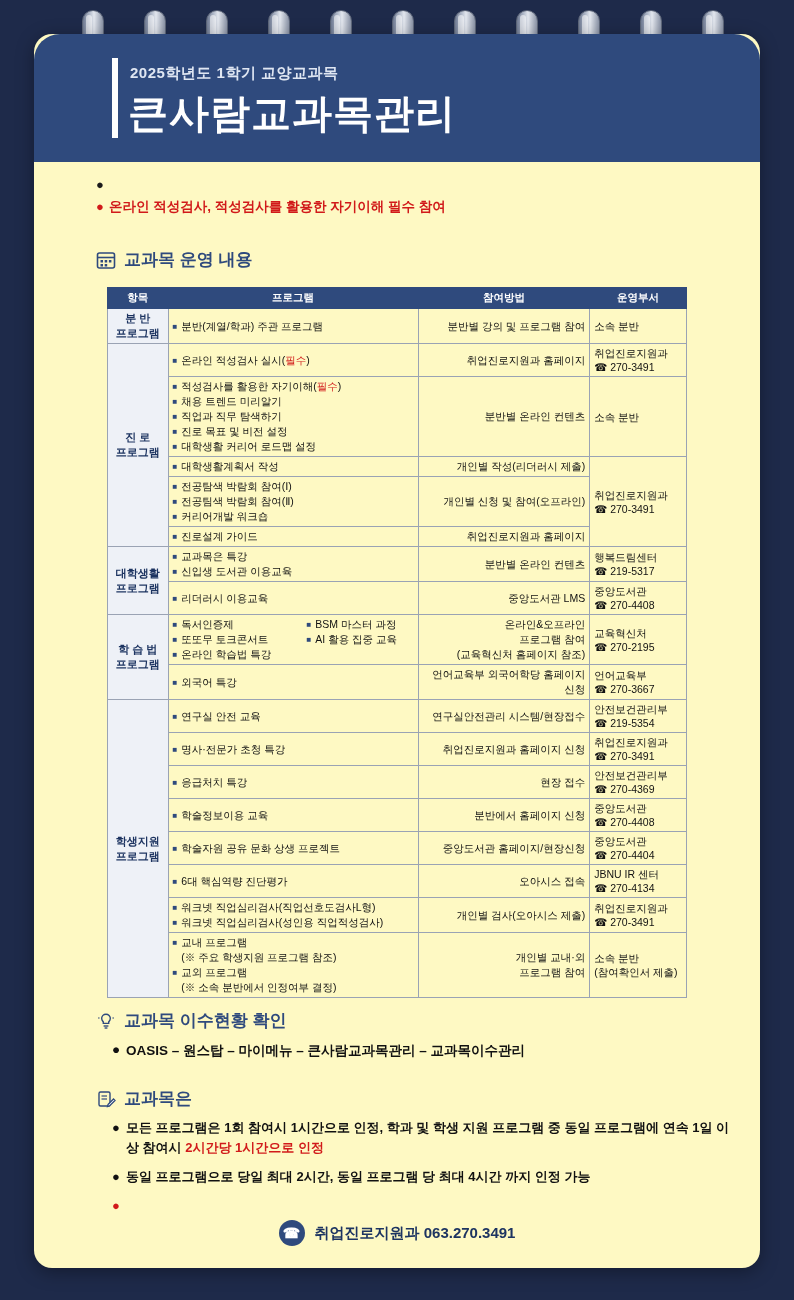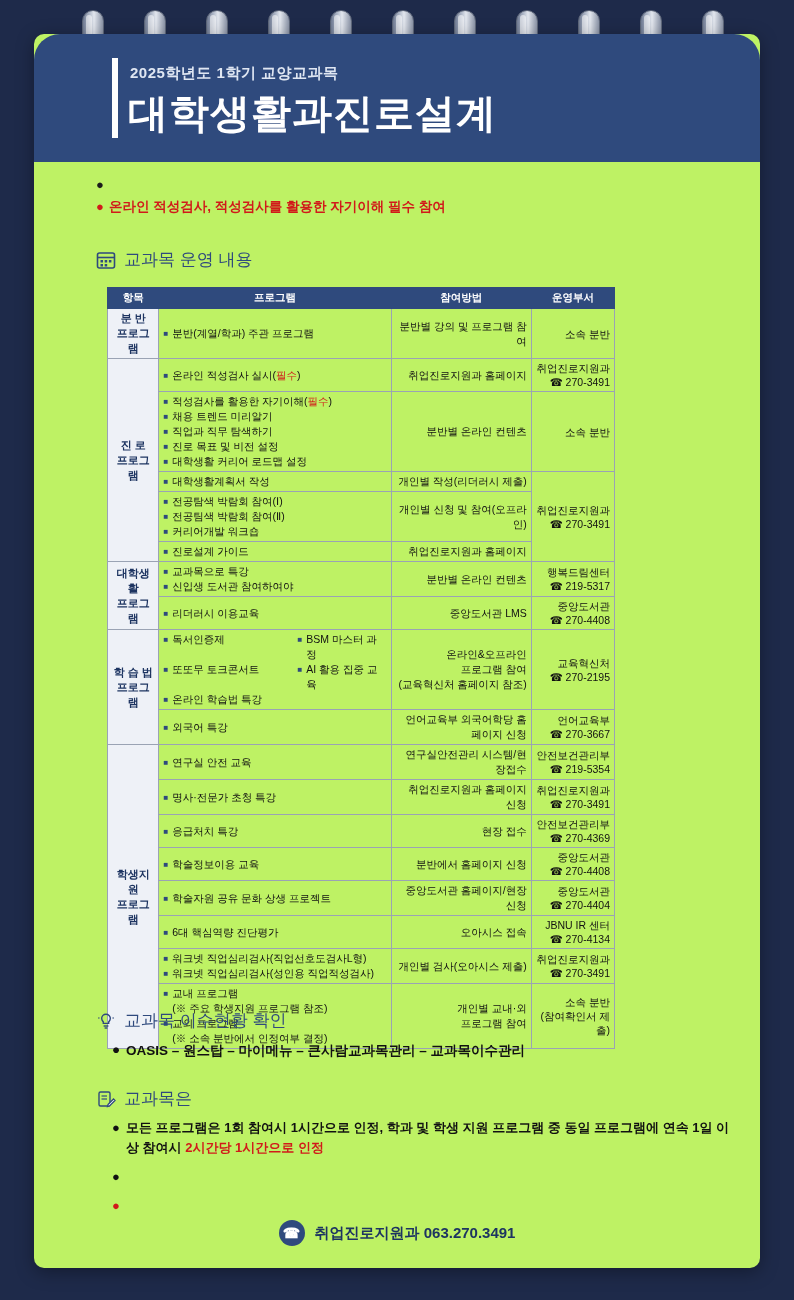--- a/index.html
+++ b/index.html
@@ -8,22 +8,22 @@
     width: 794px; height: 1300px;
     background: #1e2a4a;
     font-family: "Liberation Sans", sans-serif;
     position: relative;
     overflow: hidden;
   }
   .page {
     position: absolute;
     left: 34px; top: 34px;
     width: 726px; height: 1234px;
-    background: #bef264;
-    border-radius: 10px;
+    background: #fef9c3;
+    border-radius: 18px;
     box-shadow: 0 4px 18px rgba(0,0,0,.35);
   }
   
   .rings { position:absolute; left:34px; top:10px; width:726px; height:90px; }
   .ring {
     position:absolute; top:0; width:22px; height:66px;
     border-radius: 11px;
     background: linear-gradient(to right,#6f7a92 0%, #aab3c4 30%, #e3e7ee 55%, #8a93a6 100%);
     border:1px solid #5d6679;
   }
@@ -51,41 +51,41 @@
   }
 
   .bullets-top { position:absolute; left:62px; top:142px; width:640px; }
   .b-line { display:flex; align-items:flex-start; margin-bottom:5px; font-size:13.5px; font-weight:bold; color:#1b1b1b;}
   .b-line .dot { width:13px; flex:none; color:#1b1b1b; font-size:13px; line-height:17px;}
   .b-line.red { color:#d11a1a; }
   .b-line.red .dot { color:#d11a1a; }
 
   .sec-head {
     position:absolute; display:flex; align-items:center; gap:8px;
-    color:#2f4a7d; font-size:17px; font-weight:normal;
+    color:#2f4a7d; font-size:17px; font-weight:bold;
   }
   .sec-head .ico { width:20px; height:20px; flex:none; }
 
   table.main {
     position:absolute; left:73px; top:253px;
-    width:508px; border-collapse:collapse;
+    width:580px; border-collapse:collapse;
     font-size:10.5px; color:#111;
   }
   table.main th {
     background:#2f4a7d; color:#fff; font-weight:bold; font-size:10.5px;
     border:1px solid #2f4a7d; padding:3px 2px; text-align:center;
   }
   table.main td { border:1px solid #9aa3b4; padding:2px 4px; vertical-align:middle; }
   td.cat {
     background:#eef1f7; color:#1d3461; font-weight:bold; text-align:center;
     font-size:11px; line-height:15px; width:60px;margin-left:40px;
   }
   td.prog { width:248px; padding:2px 6px; }
   td.how { text-align:right; width:170px; line-height:15px; }
-  td.dept { text-align:right; width:96px; line-height:14px; }
+  td.dept { text-align:left; width:96px; line-height:14px; }
   .li { display:flex; align-items:flex-start; line-height:15px; }
   .li .sq { color:#2f4a7d; font-size:8px; line-height:15px; margin-right:4px; flex:none; }
   .li .tx { flex:1; }
   .red { color:#d11a1a; }
   .twocol { display:flex; gap:14px; }
 
   .sec2 { left:62px; top:975px; }
   .sec3 { left:62px; top:1053px; }
 
   .oasis { position:absolute; left:78px; top:1008px; font-size:13.5px; font-weight:bold; color:#111; display:flex;}
@@ -121,21 +121,21 @@
     <div class="ring" style="left: 544px;"></div>
     <div class="ring" style="left: 606px;"></div>
     <div class="ring" style="left: 668px;"></div>
   </div>
 
 <div class="page">
 
   <div class="header">
     <div class="bar"></div>
     <div class="subtitle">2025학년도 1학기 교양교과목</div>
-    <div class="title">대학생활과진로설계</div>
+    <div class="title">큰사람교과목관리</div>
   </div>
 
   <div class="bullets-top" id="intro">
       <div class="b-line">
         <span class="dot">●</span>
       </div>
       <div class="b-line red">
         <span class="dot">●</span>
         <span>온라인 적성검사, 적성검사를 활용한 자기이해 필수 참여</span>
       </div>
@@ -248,25 +248,25 @@
               <span class="tx">진로설계 가이드</span>
             </div>
           </td>
           <td class="how" rowspan="1">취업진로지원과 홈페이지</td>
         </tr>
         <tr>
           <td class="cat" rowspan="2">대학생활<br>프로그램</td>
           <td class="prog">
             <div class="li">
               <span class="sq">■</span>
-              <span class="tx">교과목으로 특강</span>
-            </div>
-            <div class="li">
-              <span class="sq">■</span>
-              <span class="tx">신입생 도서관 참여하여야</span>
+              <span class="tx">교과목은 특강</span>
+            </div>
+            <div class="li">
+              <span class="sq">■</span>
+              <span class="tx">신입생 도서관 이용교육</span>
             </div>
           </td>
           <td class="how" rowspan="1">분반별 온라인 컨텐츠</td>
           <td class="dept" rowspan="1">행복드림센터<br>☎ 219-5317</td>
         </tr>
         <tr>
           <td class="prog">
             <div class="li">
               <span class="sq">■</span>
               <span class="tx">리더러시 이용교육</span>
@@ -438,20 +438,21 @@
     <span>교과목은</span>
   </div>
 
   <div class="notes" id="notes">
       <div class="note">
         <span class="dot">●</span>
         <span><span>모든  프로그램은 1회 참여시 1시간으로 인정, 학과 및 학생 지원 프로그램 중 동일 프로그램에 연속 1일 이상 참여시 </span><span class="red">2시간당 1시간으로 인정</span></span>
       </div>
       <div class="note">
         <span class="dot">●</span>
+        <span><span>동일 프로그램으로 당일 최대 2시간, 동일 프로그램 당 최대 4시간 까지 인정 가능</span></span>
       </div>
       <div class="note red">
         <span class="dot">●</span>
       </div>
     </div>
 
   <div class="footer">
     <span class="phone-badge">☎</span>
     <span>취업진로지원과  063.270.3491</span>
   </div>

